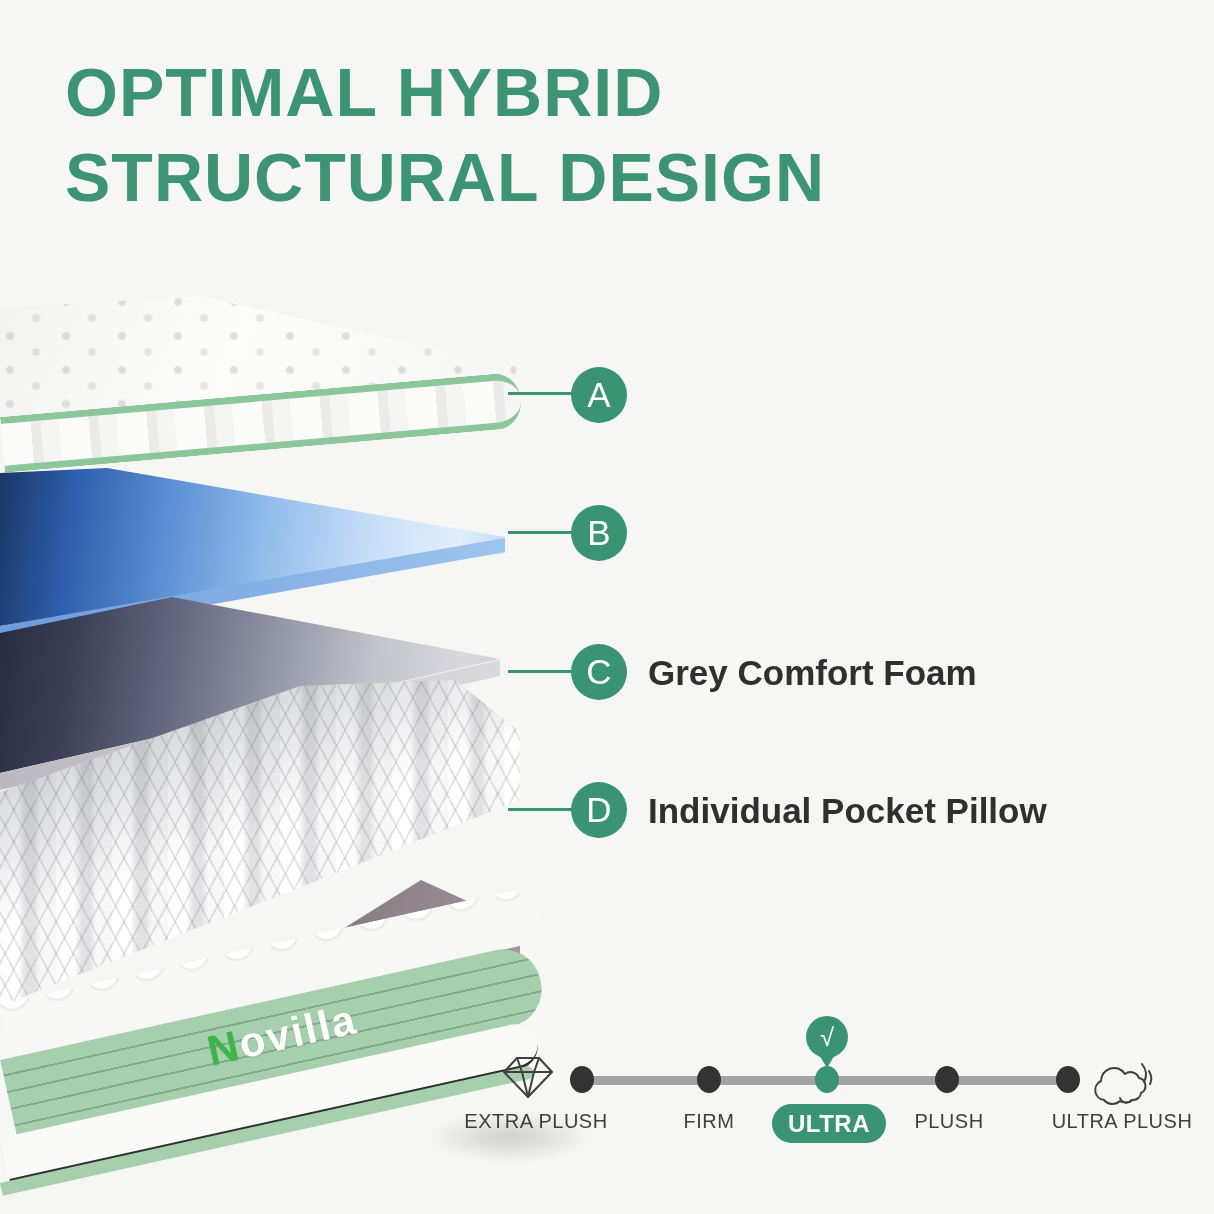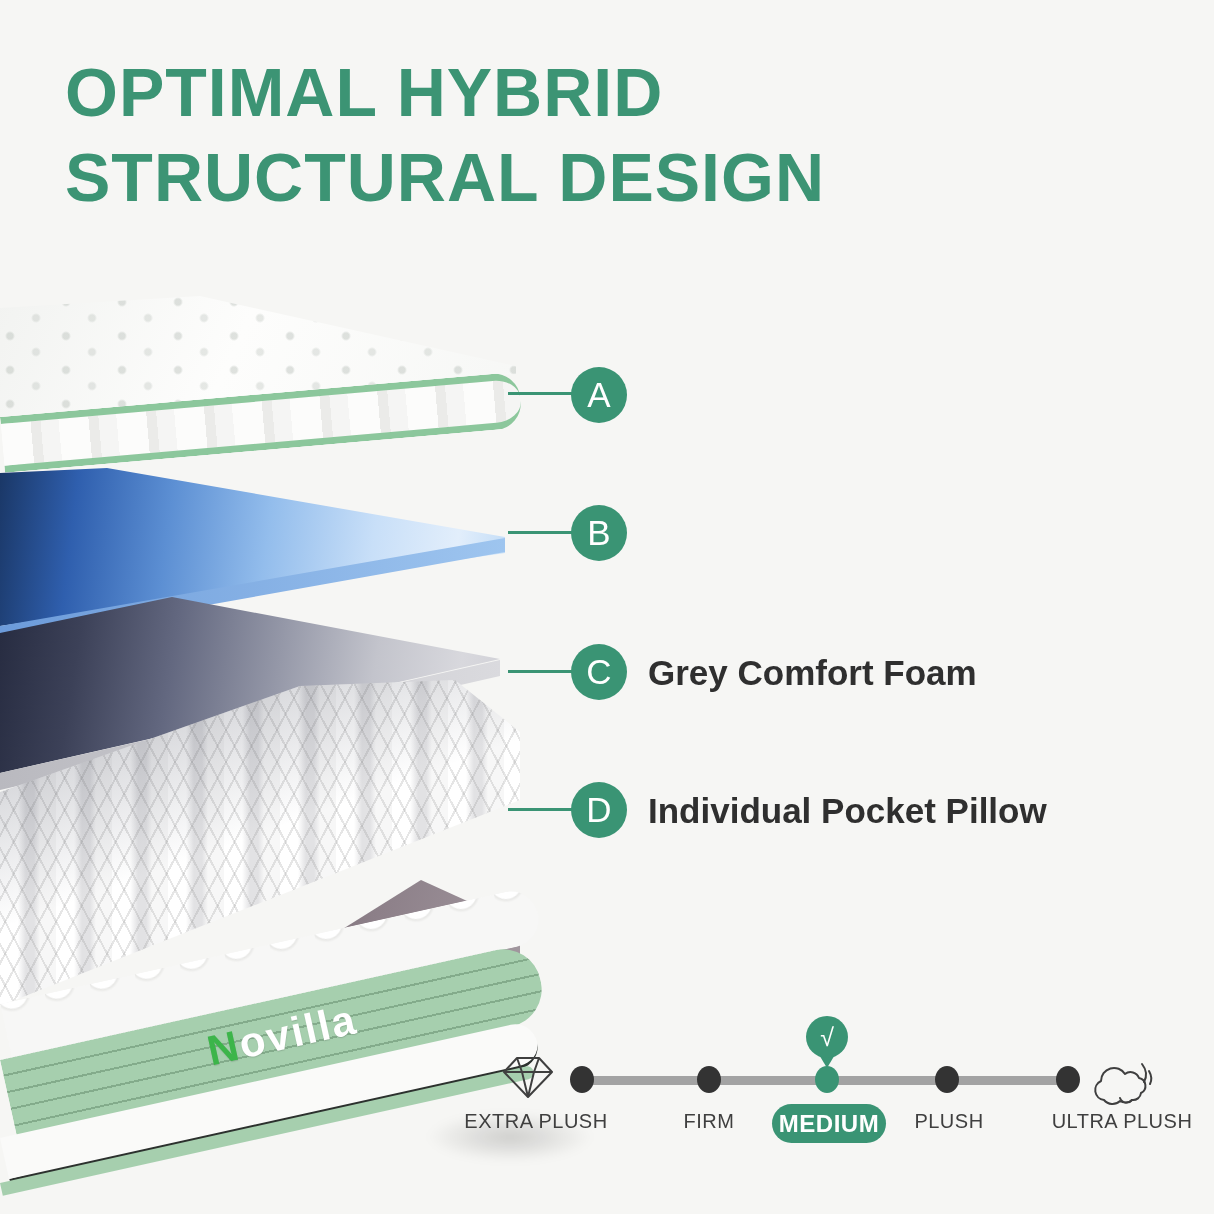--- a/index.html
+++ b/index.html
@@ -161,18 +161,18 @@
       <g fill="none" stroke="#3f3f3f" stroke-width="2" stroke-linecap="round" stroke-linejoin="round">
         <path d="M14 42 a10 10 0 0 1 -3 -19 a13 13 0 0 1 24 -7 a9 9 0 0 1 14 4 a8 8 0 0 1 2 15 a8 8 0 0 1 -9 7 a10 10 0 0 1 -12 1 a11 11 0 0 1 -16 -1 Z"></path>
         <path d="M30 40 a7 7 0 0 0 12 2"></path>
         <path d="M52 6 q7 9 2 18"></path>
         <path d="M59 13 q4 7 1 13"></path>
       </g>
     </svg>
 
     <div class="scale-label" style="left:446px">EXTRA PLUSH</div>
     <div class="scale-label" style="left:619px">FIRM</div>
-    <div class="pill">MEDIUM</div>
+    <div class="pill">ULTRA</div>
     <div class="scale-label" style="left:859px">PLUSH</div>
     <div class="scale-label" style="left:1032px">ULTRA PLUSH</div>
   </div>
 
 </div>
 
 </body></html>

